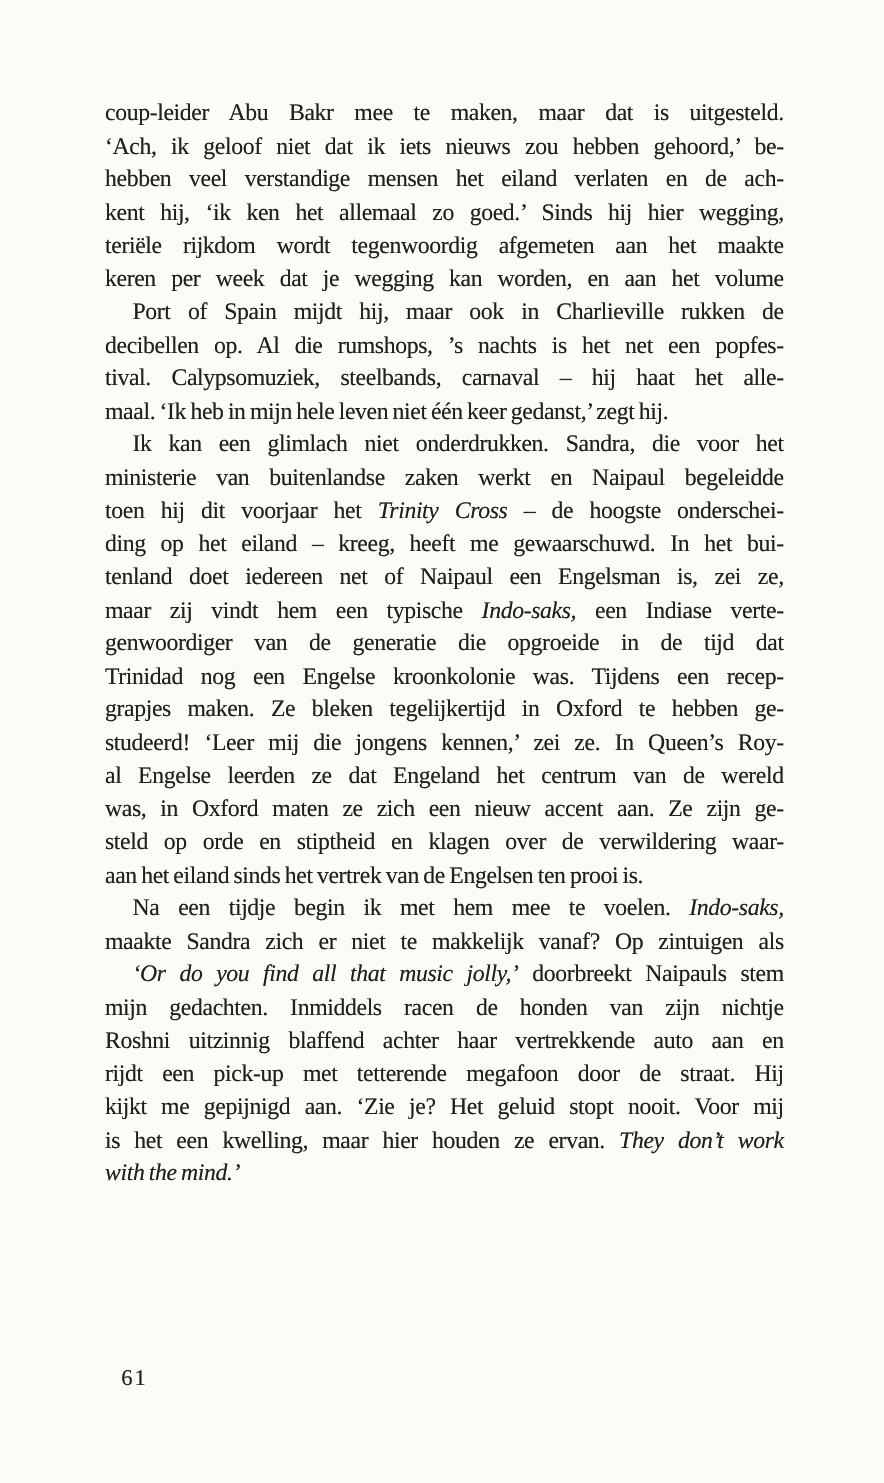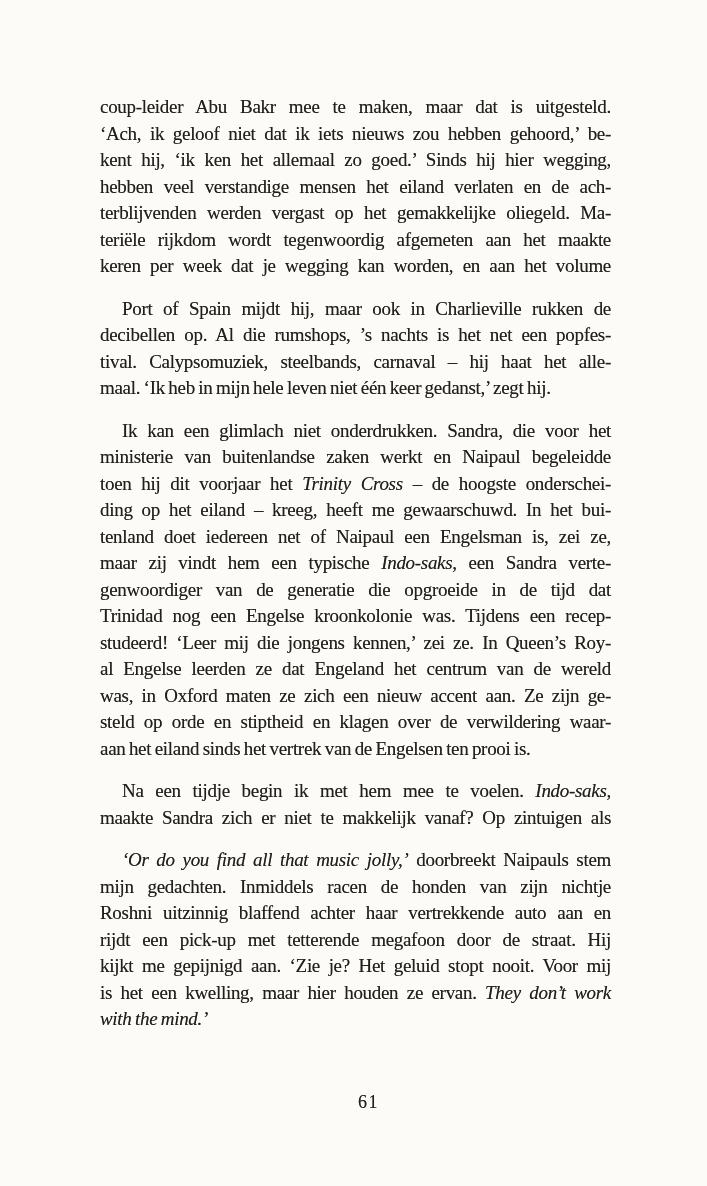--- a/index.html
+++ b/index.html
@@ -16,73 +16,73 @@
     color: var(--ink);
     overflow: hidden;
     text-shadow: 0 0 0.5px rgba(35, 32, 25, 0.55);
   }
   .text-block {
     position: absolute;
     left: 84px;
     top: 78px;
     width: 543px;
   }
-  .paragraph { margin: 16px; padding: 0; }
+  .paragraph { margin: 0; padding: 0; }
   .line {
     font-size: 19px;
     line-height: 26.5px;
     letter-spacing: -0.3px;
     word-spacing: -1px;
     text-align: justify;
     text-align-last: justify;
     white-space: normal;
   }
   .line.last { text-align-last: left; }
   .line.indent { text-indent: 22px; }
   .line i { font-style: italic; }
   .folio {
     position: absolute;
     left: 84px;
     top: 1092px;
     width: 543px;
-    text-align: center;
+    text-align: left;
     transform: translateX(13px);
     font-size: 18px;
     letter-spacing: 1.5px;
   }
 </style>
 </head>
 <body>
 
 <div class="page">
   <div class="text-block" id="body-text">
       <div class="paragraph">
         <div class="line"><span>coup-leider Abu Bakr mee te maken, maar dat is uitgesteld.</span></div>
         <div class="line"><span>‘Ach, ik geloof niet dat ik iets nieuws zou hebben gehoord,’ be-</span></div>
+        <div class="line"><span>hebben veel verstandige mensen het eiland verlaten en de ach-</span></div>
         <div class="line"><span>kent hij, ‘ik ken het allemaal zo goed.’ Sinds hij hier wegging,</span></div>
-        <div class="line"><span>hebben veel verstandige mensen het eiland verlaten en de ach-</span></div>
-        <div class="line"><span>terblijvenden werden vergast op het gemakkelijke oliegeld. Ma-</span></div>
         <div class="line"><span>teriële rijkdom wordt tegenwoordig afgemeten aan het maakte</span></div>
         <div class="line"><span>keren per week dat je wegging kan worden, en aan het volume</span></div>
       </div>
       <div class="paragraph">
         <div class="line indent"><span>Port of Spain mijdt hij, maar ook in Charlieville rukken de</span></div>
         <div class="line"><span>decibellen op. Al die rumshops, ’s nachts is het net een popfes-</span></div>
         <div class="line"><span>tival. Calypsomuziek, steelbands, carnaval – hij haat het alle-</span></div>
         <div class="line last"><span>maal. ‘Ik heb in mijn hele leven niet één keer gedanst,’ zegt hij.</span></div>
       </div>
       <div class="paragraph">
         <div class="line indent"><span>Ik kan een glimlach niet onderdrukken. Sandra, die voor het</span></div>
         <div class="line"><span>ministerie van buitenlandse zaken werkt en Naipaul begeleidde</span></div>
         <div class="line"><span>toen hij dit voorjaar het </span><i>Trinity Cross</i><span> – de hoogste onderschei-</span></div>
         <div class="line"><span>ding op het eiland – kreeg, heeft me gewaarschuwd. In het bui-</span></div>
         <div class="line"><span>tenland doet iedereen net of Naipaul een Engelsman is, zei ze,</span></div>
-        <div class="line"><span>maar zij vindt hem een typische </span><i>Indo-saks,</i><span> een Sandra verte-</span></div>
+        <div class="line"><span>maar zij vindt hem een typische </span><i>Indo-saks,</i><span> een Indiase verte-</span></div>
         <div class="line"><span>genwoordiger van de generatie die opgroeide in de tijd dat</span></div>
         <div class="line"><span>Trinidad nog een Engelse kroonkolonie was. Tijdens een recep-</span></div>
+        <div class="line"><span>grapjes maken. Ze bleken tegelijkertijd in Oxford te hebben ge-</span></div>
         <div class="line"><span>studeerd! ‘Leer mij die jongens kennen,’ zei ze. In Queen’s Roy-</span></div>
         <div class="line"><span>al Engelse leerden ze dat Engeland het centrum van de wereld</span></div>
         <div class="line"><span>was, in Oxford maten ze zich een nieuw accent aan. Ze zijn ge-</span></div>
         <div class="line"><span>steld op orde en stiptheid en klagen over de verwildering waar-</span></div>
         <div class="line last"><span>aan het eiland sinds het vertrek van de Engelsen ten prooi is.</span></div>
       </div>
       <div class="paragraph">
         <div class="line indent"><span>Na een tijdje begin ik met hem mee te voelen. </span><i>Indo-saks,</i></div>
         <div class="line"><span>maakte Sandra zich er niet te makkelijk vanaf? Op zintuigen als</span></div>
       </div>

